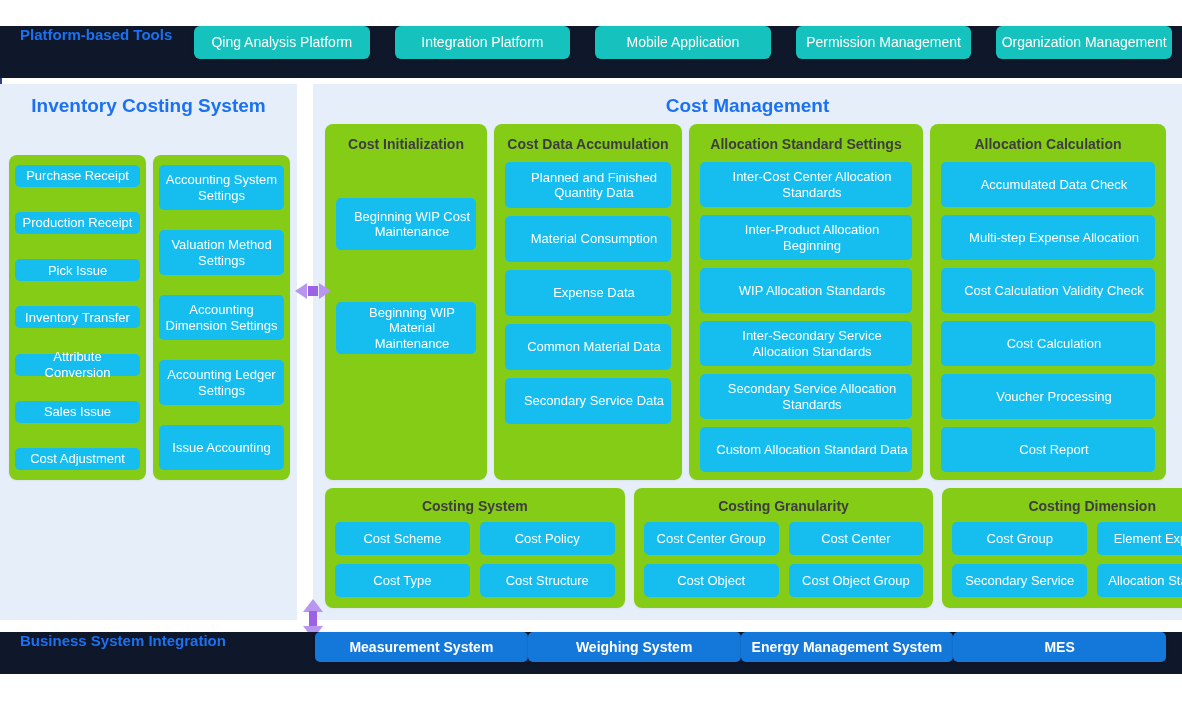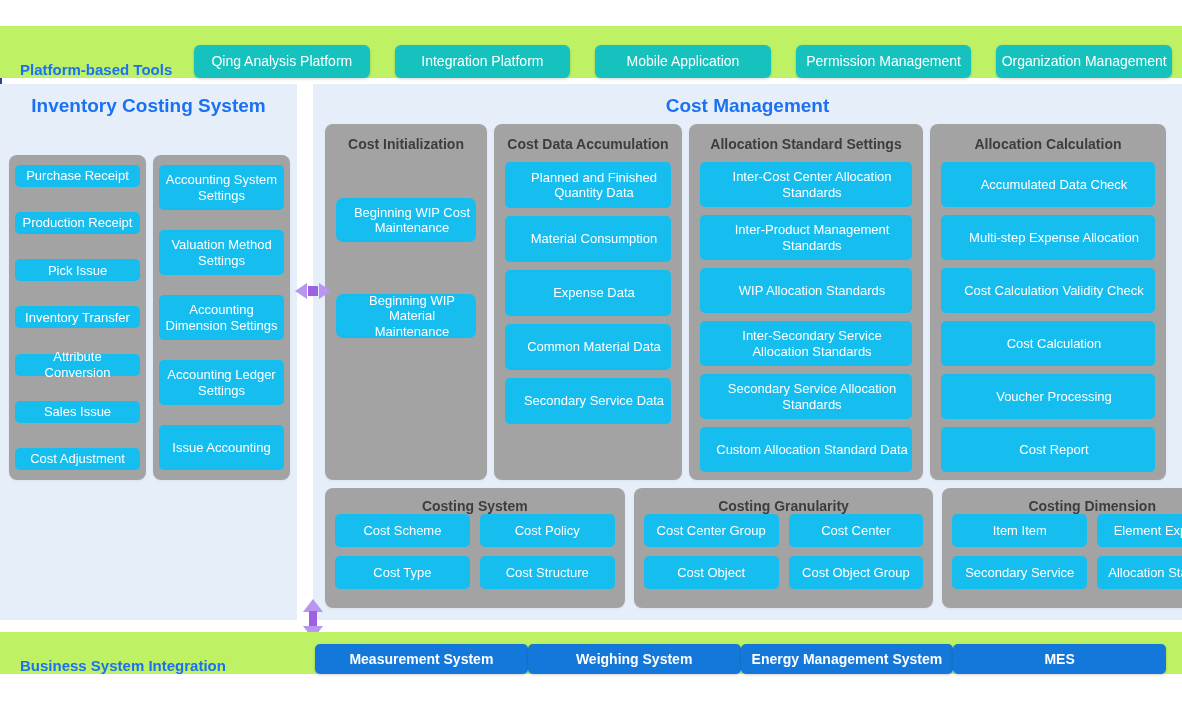--- a/index.html
+++ b/index.html
@@ -1,20 +1,20 @@
 <!DOCTYPE html>
 <html><head>
 <meta charset="utf-8">
 <style>
   html,body { margin:0; padding:0; background:#ffffff; }
   .page {
     position:relative; width:1182px; height:709px; overflow:hidden;
     font-family:"Liberation Sans", sans-serif; background:#ffffff;
   }
-  .bar { position:absolute; left:0; width:1182px; background:#bef264; display:flex; align-items:flex-end; }
+  .bar { position:absolute; left:0; width:1182px; background:#0f172a; display:flex; align-items:flex-start; }
   .topbar { top:26px; height:52px; }
   .bottombar { top:632px; height:42px; }
   .bar-title { flex:none; padding-left:20px; font-weight:bold; font-size:15px; color:#1C71F2; }
   .topbar .bar-title { width:174px; }
   .bottombar .bar-title { width:295px; }
   .bar-buttons { flex:1; display:flex; align-items:center; }
   .topbar .bar-buttons { gap:25px; padding-right:10px; }
   .bottombar .bar-buttons { padding-right:16px; }
   .btn { display:flex; align-items:center; justify-content:center; text-align:center;
          color:#ffffff; line-height:1.18; cursor:pointer; }
@@ -23,38 +23,38 @@
   .btn-blue { flex:1; height:30px; background:#1478DB; border-radius:5px; font-size:14px;
               font-weight:bold; box-shadow:0 1px 3px rgba(0,0,0,.18); }
   .btn-cyan { background:#16BEF0; border-radius:5px; font-size:13px; padding:2px 4px; box-sizing:border-box; }
 
   .panel { position:absolute; top:84px; background:#E6EFF9; }
   .left-panel { left:0; width:297px; height:536px; }
   .right-panel { left:313px; width:869px; height:536px; }
   .panel-title { text-align:center; font-weight:bold; font-size:19px; color:#1C71F2; padding-top:11px; }
 
   .left-cards { position:absolute; left:9px; top:71px; width:281px; height:325px; display:flex; gap:7px; }
-  .white-card { background:#a3a3a3; border-radius:8px; box-shadow:0 1px 3px rgba(0,0,0,.05); }
+  .white-card { background:#84cc16; border-radius:8px; box-shadow:0 1px 3px rgba(0,0,0,.05); }
   .left-card { flex:1; padding:10px 6px; display:flex; flex-direction:column; justify-content:space-between; }
   .left-card .btn-cyan { height:22px; }
   .left-card.settings .btn-cyan { height:45px; }
 
   .cm-row1 { position:absolute; left:12px; top:40px; width:845px; height:356px; display:flex; gap:7px; }
   .cm-col { border-radius:8px; padding:12px 11px; box-sizing:border-box; display:flex; flex-direction:column; }
   .w162 { width:162px; } .w192 { width:188px; } .w234 { width:234px; } .w236 { width:236px; }
   .card-header { text-align:center; font-weight:bold; font-size:14px; color:#3D3D3D; flex:none; }
   .cm-btns { display:flex; flex-direction:column; gap:8px; margin-top:10px; }
   .cm-btns .btn-cyan { height:46px; flex:none;padding-left:16px; }
   .cm-btns.six .btn-cyan { height:45px; }
-  .cm-btns.init .btn-cyan { height:44px;border-radius:7px; }
+  .cm-btns.init .btn-cyan { height:52px; }
   .mt36 { margin-top:36px; } .mt52 { margin-top:44px; }
 
   .cm-row2 { position:absolute; left:12px; top:404px; width:917px; height:120px; display:flex; gap:9px; }
   .cm-sec { flex:1; border-radius:8px; padding:10px 10px; box-sizing:border-box; }
-  .sec-grid { display:grid; grid-template-columns:1fr 1fr; gap:9px 10px; }
+  .sec-grid { display:grid; grid-template-columns:1fr 1fr; gap:9px 10px; margin-top:8px; }
   .sec-grid .btn-cyan { height:33px; }
 
   .h-arrow { position:absolute; left:295px; top:283px; width:36px; height:16px; }
   .tri { position:absolute; width:0; height:0; }
   .tri-left { left:0; top:0; border-top:8px solid transparent; border-bottom:8px solid transparent; border-right:12px solid #B795F0; }
   .tri-right { right:0; top:0; border-top:8px solid transparent; border-bottom:8px solid transparent; border-left:12px solid #B795F0; }
   .h-shaft { position:absolute; left:13px; top:3px; width:10px; height:10px; background:#9C62E3; }
   .v-arrow { position:absolute; left:303px; top:599px; width:20px; height:40px; }
   .tri-up { left:0; top:0; border-left:10px solid transparent; border-right:10px solid transparent; border-bottom:13px solid #B795F0; }
   .tri-down { left:0; bottom:0; border-left:10px solid transparent; border-right:10px solid transparent; border-top:13px solid #B795F0; }
@@ -122,21 +122,21 @@
           <div class="btn btn-cyan">Expense Data</div>
           <div class="btn btn-cyan">Common Material Data</div>
           <div class="btn btn-cyan">Secondary Service Data</div>
         </div>
       </div>
 
       <div class="white-card cm-col w234">
         <div class="card-header">Allocation Standard Settings</div>
         <div class="cm-btns six">
           <div class="btn btn-cyan">Inter-Cost Center Allocation Standards</div>
-          <div class="btn btn-cyan">Inter-Product Management Standards</div>
+          <div class="btn btn-cyan">Inter-Product Allocation Beginning</div>
           <div class="btn btn-cyan">WIP Allocation Standards</div>
           <div class="btn btn-cyan">Inter-Secondary Service Allocation Standards</div>
           <div class="btn btn-cyan">Secondary Service Allocation Standards</div>
           <div class="btn btn-cyan">Custom Allocation Standard Data</div>
         </div>
       </div>
 
       <div class="white-card cm-col w236">
         <div class="card-header">Allocation Calculation</div>
         <div class="cm-btns six">
@@ -168,21 +168,21 @@
           <div class="btn btn-cyan">Cost Center Group</div>
           <div class="btn btn-cyan">Cost Center</div>
           <div class="btn btn-cyan">Cost Object</div>
           <div class="btn btn-cyan">Cost Object Group</div>
         </div>
       </div>
 
       <div class="white-card cm-sec">
         <div class="card-header">Costing Dimension</div>
         <div class="sec-grid">
-          <div class="btn btn-cyan">Item Item</div>
+          <div class="btn btn-cyan">Cost Group</div>
           <div class="btn btn-cyan">Element Expense</div>
           <div class="btn btn-cyan">Secondary Service</div>
           <div class="btn btn-cyan">Allocation Standard</div>
         </div>
       </div>
     </div>
   </div>
 
   <div class="h-arrow">
     <div class="tri tri-left"></div>

